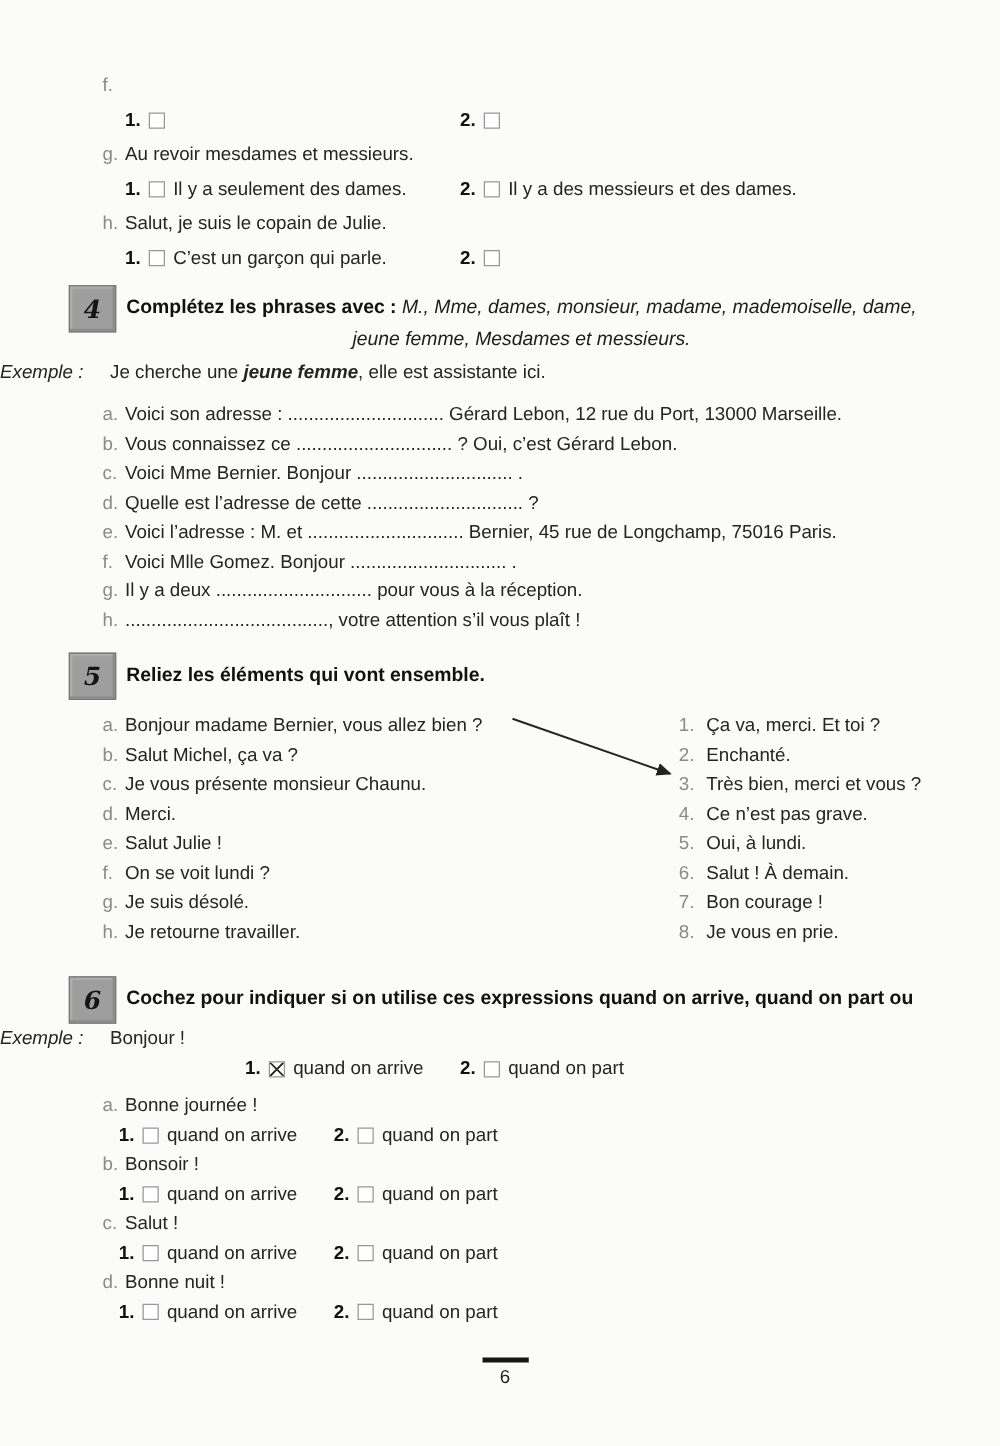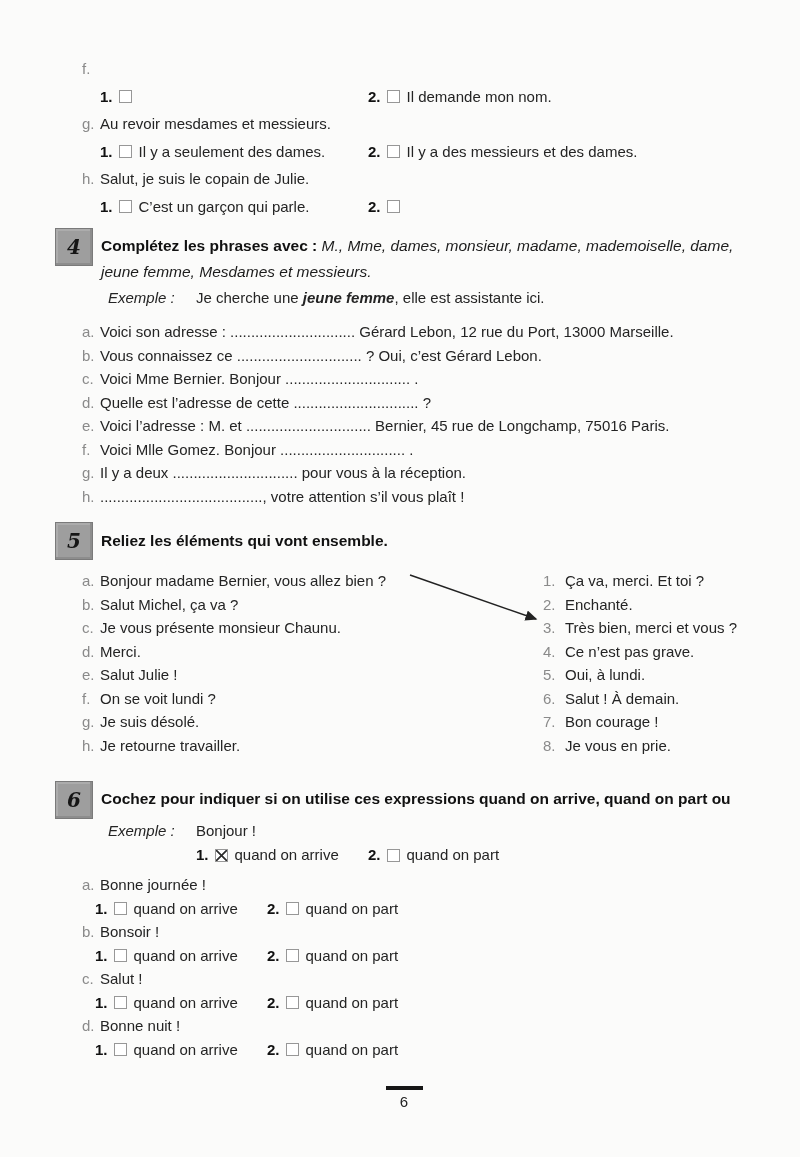--- a/index.html
+++ b/index.html
@@ -35,23 +35,23 @@
   .exbadge{
     flex:none;width:36px;height:36px;background:#9e9e9e;
     border:1px solid #7a7a7a;box-shadow:inset -2px -2px 0 #8d8d8d, inset 2px 2px 0 #acacac;
     display:flex;align-items:center;justify-content:center;
     font-family:"DejaVu Serif", serif;font-style:italic;font-weight:bold;
     font-size:20px;color:#151515;
   }
   .extitle{margin-left:8px;font-weight:bold;font-size:15.5px;line-height:26px;color:#111;}
   .extitle.single{display:flex;align-items:center;margin-top:0;line-height:36px;}
   .extitle.multi{margin-top:5px;}
-  .ital{font-style:italic;font-weight:normal;color:#1c1c1c;}
-
-  .example{display:flex;margin-left:108px;line-height:26px;}
+  .ital{font-style:italic;font-weight:normal;color:#1c1c1c;text-align:center;}
+
+  .example{display:flex;line-height:26px;}
   .example .exlabel{flex:none;width:88px;font-style:italic;}
   .bi{font-weight:bold;font-style:italic;}
 
   
   .ex4{margin-top:8px;}
   .ex4items{margin:9px 0 0 82px;}
   .ex4items .row{display:flex;line-height:23.5px;}
 
   
   .ex5{margin-top:14px;}
@@ -86,21 +86,20 @@
       <span class="letter">f.</span>
     </div>
     <div class="optline">
       <span class="opt">
         <span class="n">1.</span>
         <span class="cb"></span>
       </span>
       <span class="opt">
         <span class="n">2.</span>
         <span class="cb"></span>
-        <span>Il demande mon nom.</span>
       </span>
     </div>
     <div class="qline">
       <span class="letter">g.</span>
       <span>Au revoir mesdames et messieurs.</span>
     </div>
     <div class="optline">
       <span class="opt">
         <span class="n">1.</span>
         <span class="cb"></span>

